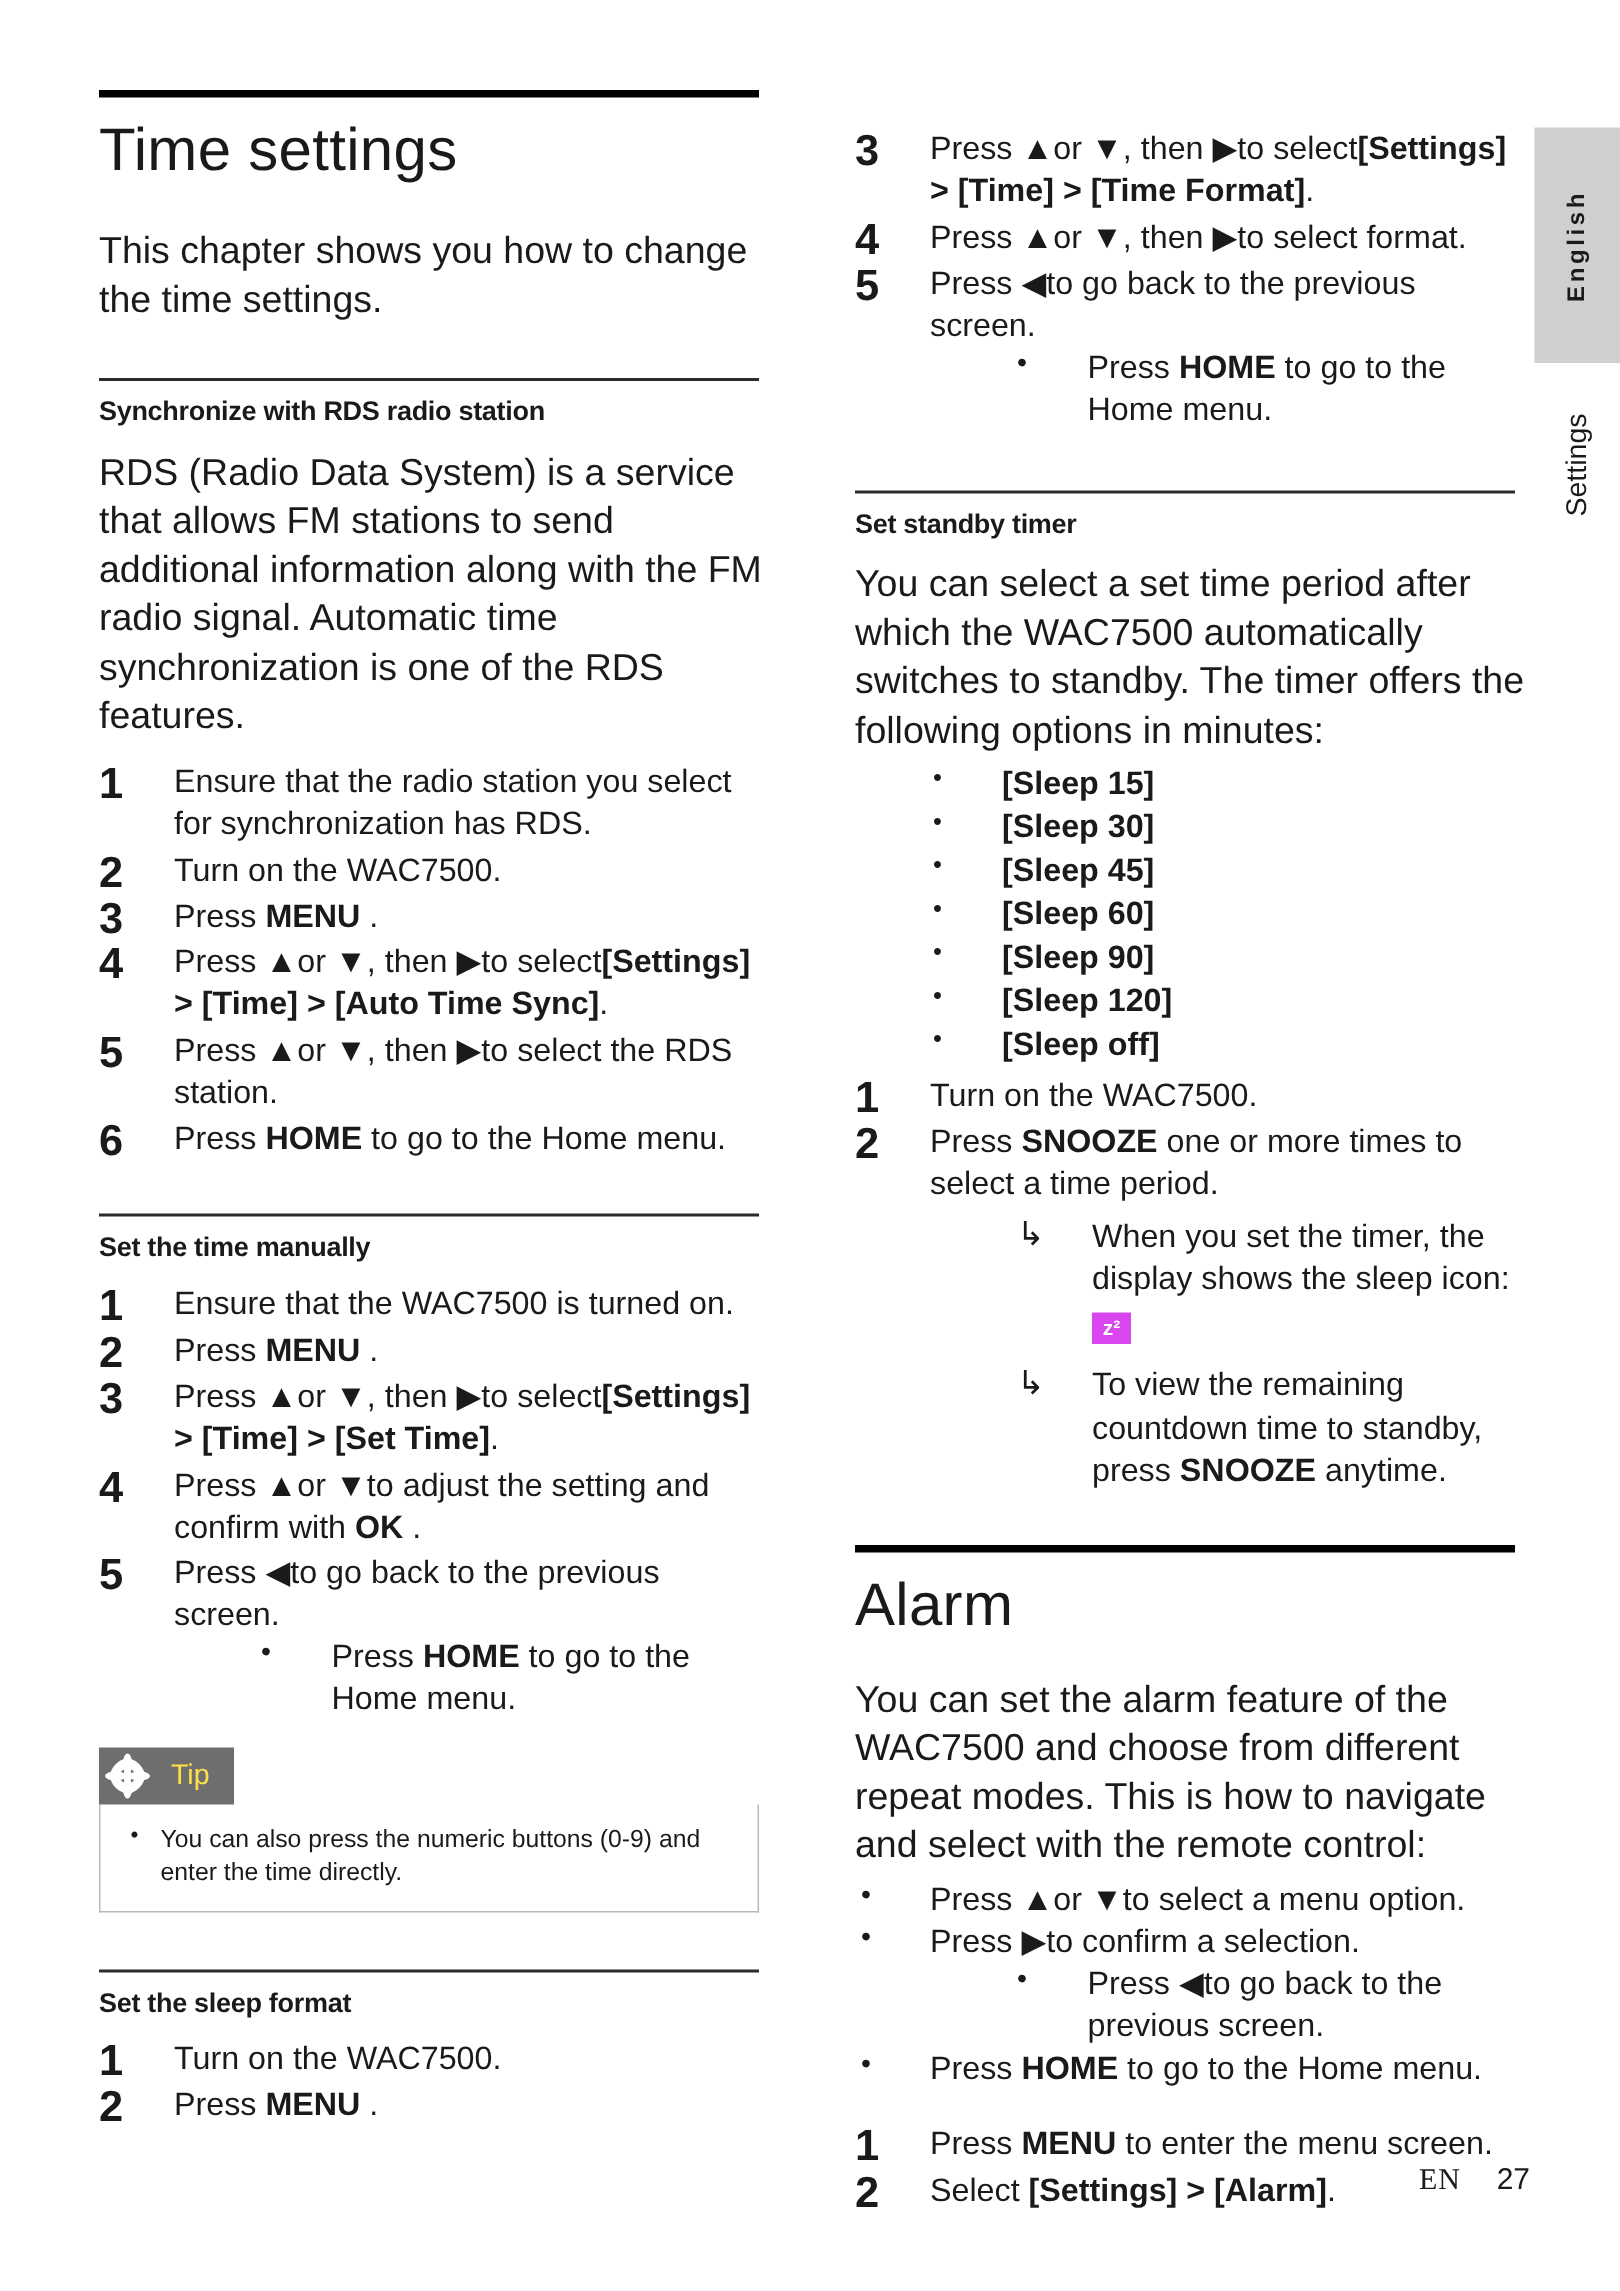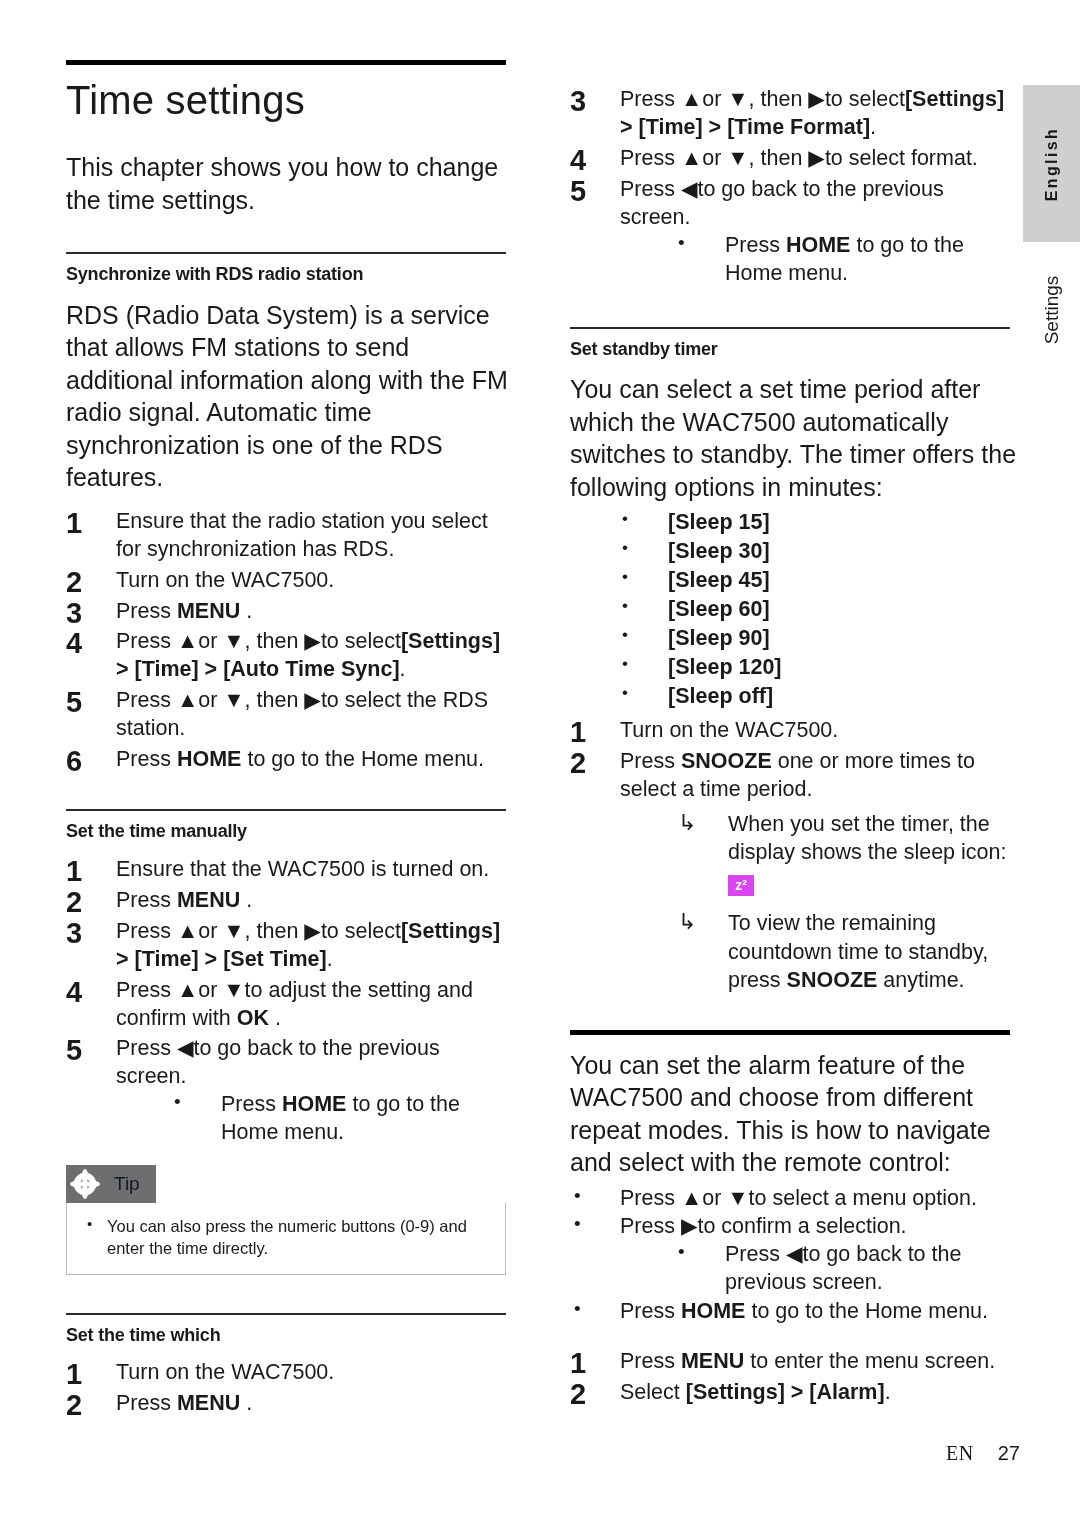--- a/index.html
+++ b/index.html
@@ -190,21 +190,21 @@
   .tip-icon {
     width: 38px;
     height: 38px;
     background: #6e6e6e;
     position: relative;
     flex: 0 0 auto;
   }
   .tip-icon svg { display: block; }
   .tip-label {
     background: #6e6e6e;
-    color: #0f172a;
+    color: #fde047;
     font-size: 19px;
     height: 38px;
     line-height: 38px;
     padding: 0 16px 0 10px;
     flex: 0 0 auto;
   }
   .tip-body {
     border: 1px solid #b9b9b9;
     border-top: none;
     padding: 12px 14px 14px 14px;
@@ -376,21 +376,21 @@
       </div>
       <div class="tip-body">
         <ul>
           <li>You can also press the numeric buttons (0-9) and enter the time directly.</li>
         </ul>
       </div>
     </div>
 
     <div style="height:38px"></div>
     <hr class="rule-thin">
-    <h2 class="section">Set the time which</h2>
+    <h2 class="section">Set the sleep format</h2>
 
     <ol class="steps">
       <li>
         <span class="num">1</span>
         <span>Turn on the WAC7500.</span>
       </li>
       <li>
         <span class="num">2</span>
         <span>Press </span><span class="bold">MENU</span><span> .</span>
       </li>
@@ -451,20 +451,21 @@
           <li>
             <span class="arrow">↳</span>
             <span>To view the remaining countdown time to standby, press </span><span class="bold">SNOOZE</span><span>  anytime.</span>
           </li>
         </ul>
       </li>
     </ol>
 
     <div style="height:22px"></div>
     <hr class="rule-thick">
+    <h1 class="chapter" style="margin-bottom:26px">Alarm</h1>
     <p class="body" style="margin-bottom:6px">You can set the alarm feature of the WAC7500 and choose from different repeat modes. This is how to navigate and select with the remote control:</p>
 
     <ul class="bullets">
       <li>
         <span>Press ▲or ▼to select a menu option.</span>
       </li>
       <li>
         <span>Press ▶to confirm a selection.</span>
         <ul class="substeps">
           <li>

